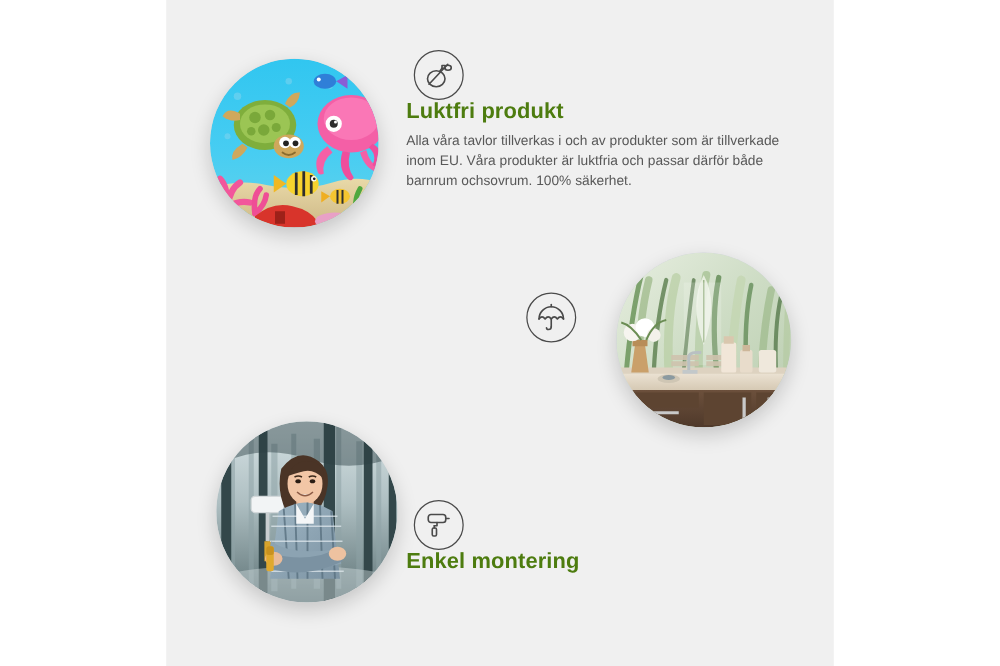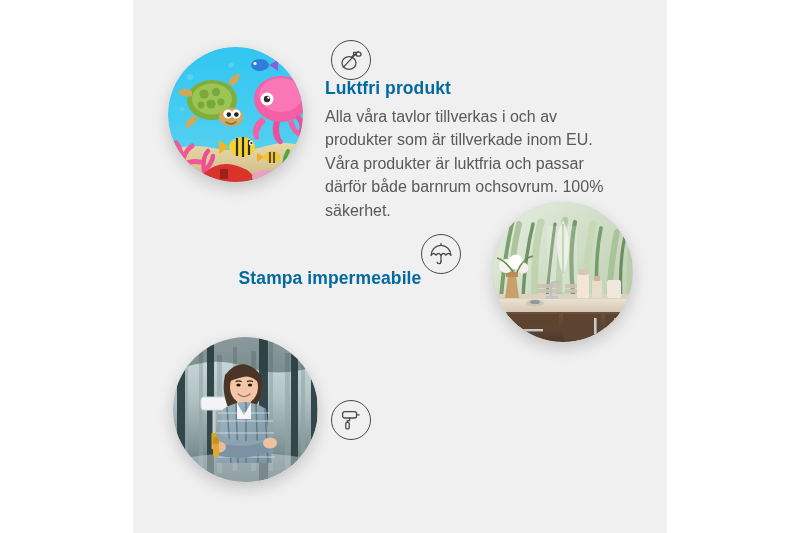--- a/index.html
+++ b/index.html
@@ -52,28 +52,28 @@
     border-radius: 50%;
     overflow: hidden;
   }
   .photo svg { display: block; width: 100%; height: 100%; }
 
   
   .txt { position: absolute; }
   .txt .title {
     font-size: 17.5px;
     font-weight: bold;
-    color: #0369a1;
+    color: #4d7c0f;
     letter-spacing: 0.1px;
     line-height: 1.25;
     margin: 0 0 5px 0;
     white-space: nowrap;
   }
   .txt .body {
-    font-size: 16px;
+    font-size: 11px;
     color: #585858;
     line-height: 1.47;
     margin: 0;
   }
   .txt.center { text-align: center; }
 
   
   .icon-circle {
     width: 40px;
     height: 40px;
@@ -302,21 +302,20 @@
             <path d="M3.2 14.2 A9.8 9.8 0 0 1 22.8 14.2"></path>
             <path d="M3.2 14.2 q2.4-3.4 4.9 0 q2.45-3.4 4.9 0 q2.45-3.4 4.9 0 q2.45-3.4 4.9 0"></path>
             <path d="M13 14.2 L13 20.4"></path>
             <path d="M13 20.4 q0 2.2-2.2 2.2 q-1.6 0-1.6-1.4"></path>
             <path d="M13 4.4 L13 2.6"></path>
           </svg>
         </div>
       </div>
 
       <div class="txt center" style="left:62px; top:268px; width:270px;">
-        <p class="title">Stampa impermeabile</p>
       </div>
     </div>
 
     <div class="feature">
 
       <div class="photo" style="left:40px; top:337px; width:145px; height:145px;">
         <div class="inner">
           <svg viewBox="0 0 145 145" preserveAspectRatio="xMidYMid slice">
             <defs>
               <linearGradient id="forestG" x1="0" y1="0" x2="0" y2="1">
@@ -408,17 +407,18 @@
             <rect x="4.6" y="4.6" width="14" height="6.4" rx="2.2"></rect>
             <path d="M11.6 11 L11.6 13.6 L9.4 13.6"></path>
             <path d="M9.4 13.6 L9.4 15.4"></path>
             <rect x="7.8" y="15.4" width="3.4" height="6.4" rx="1.1"></rect>
             <path d="M18.6 7.8 L21.2 7.8"></path>
           </svg>
         </div>
       </div>
 
       <div class="txt" style="left:192px; top:438px; width:300px;">
+        <p class="title">Enkel montering</p>
       </div>
     </div>
 
   </div>
 </div>
 
 </body></html>

